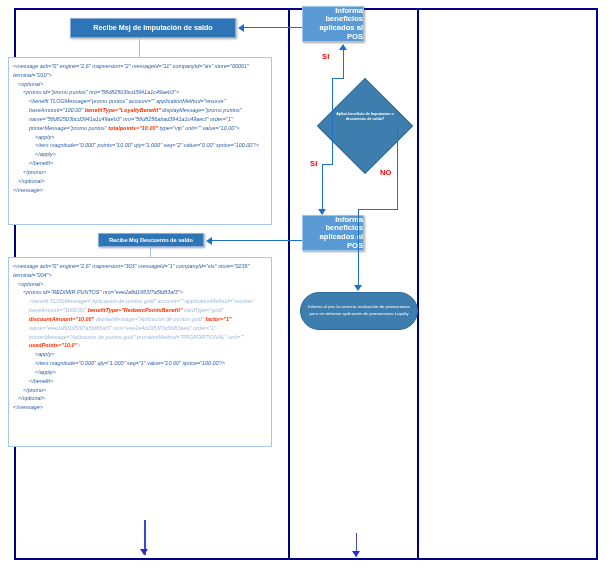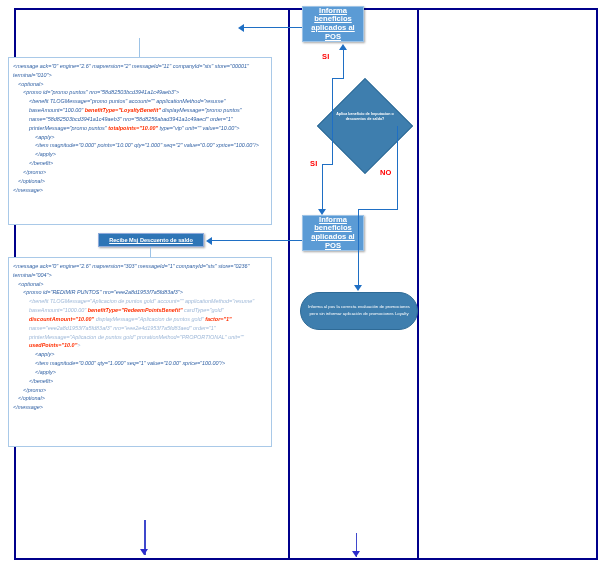--- a/index.html
+++ b/index.html
@@ -34,24 +34,23 @@
   .proc{
     position:absolute;
     box-sizing:border-box;
     background:#5B9BD5;
     border:1px solid #9DC3E6;
     color:#ffffff;
     font-weight:bold;
     display:flex;
     align-items:center;
     justify-content:center;
-    text-align:center;
+    text-align:right;
     line-height:1.15;
     box-shadow:1px 1px 2px rgba(0,0,0,.35);
-    text-decoration:underline;
   }
   .proc.blue-dark{background:#2E75B6;border-color:#8EAADB;}
 
   #box-recibe-imputacion{left:70px;top:18px;width:166px;height:20px;font-size:7.2px;}
   #box-recibe-descuento{left:98px;top:233px;width:106px;height:14px;font-size:5.6px;}
   #box-informa-top{left:302px;top:6px;width:62px;height:36px;font-size:7.6px;}
   #box-informa-bottom{left:302px;top:215px;width:62px;height:36px;font-size:7.6px;}
 
   
   #decision{
@@ -157,20 +156,21 @@
 </style>
 </head>
 <body>
 
 <div id="canvas">
 
   <div class="lane-frame"></div>
   <div class="lane-div d1"></div>
   <div class="lane-div d2"></div>
 
+  <div class="proc blue-dark" id="box-recibe-imputacion">Recibe Msj de Imputación de saldo</div>
 
   <div class="proc blue-dark" id="box-recibe-descuento">Recibe Msj Descuento de saldo</div>
 
   <div class="proc" id="box-informa-top">Informa beneficios aplicados al POS</div>
 
   <div class="proc" id="box-informa-bottom">Informa beneficios aplicados al POS</div>
 
   <div id="decision">
     <div class="dia"></div>
     <div class="dia-text">Aplica beneficio de Imputacion o descuentos de saldo?</div>

